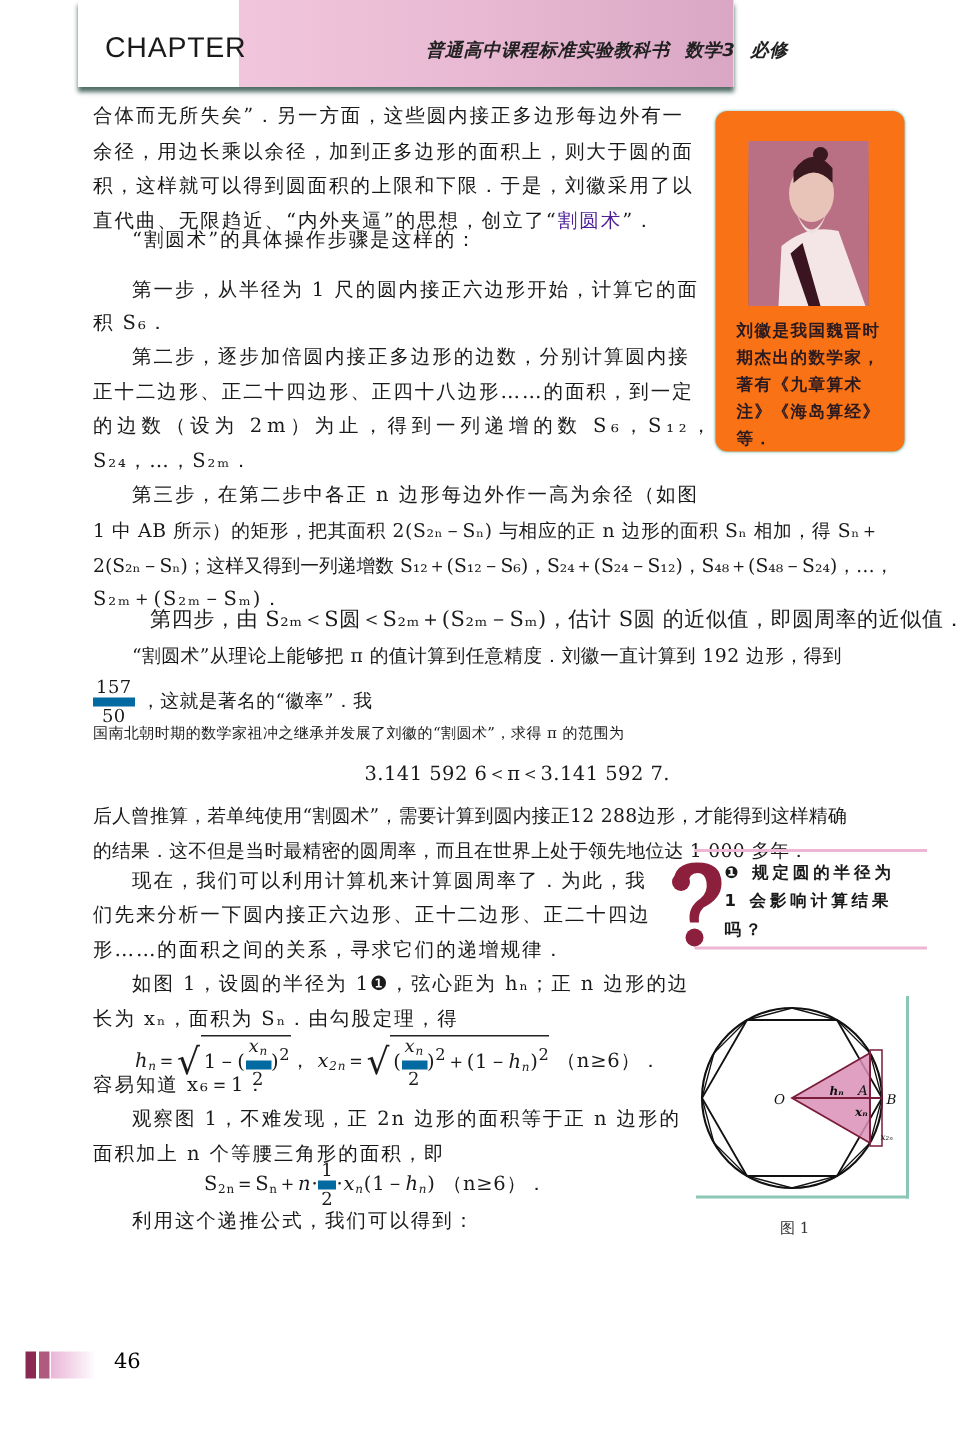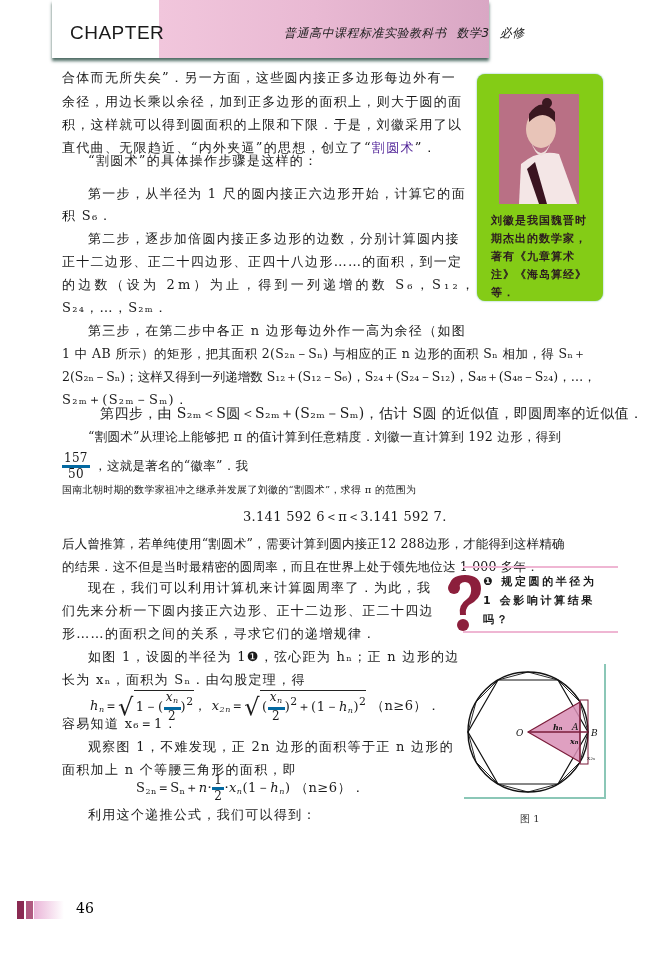--- a/index.html
+++ b/index.html
@@ -12,33 +12,33 @@
     position:absolute; left:52px; top:0; width:437px; height:58px;
     background:linear-gradient(90deg,#ffffff 0px,#ffffff 107px,#f1c6dc 107px,#e9b9d3 60%,#d9a7c4 100%);
     box-shadow:0 3px 3px rgba(20,60,50,0.75);
   }
   .header-chapter {
     position:absolute; left:18px; top:22px; font-family:"Liberation Sans","DejaVu Sans",sans-serif;
     font-size:19px; letter-spacing:0.5px; color:#1a1a1a;
   }
   .header-book {
     position:absolute; left:232px; top:25px; font-family:"DejaVu Sans",sans-serif;
-    font-size:12px; font-style:italic; font-weight:normal; color:#222; letter-spacing:0.5px; white-space:nowrap;
+    font-size:12px; font-style:italic; font-weight:bold; color:#222; letter-spacing:0.5px; white-space:nowrap;
   }
   .header-book span { margin-left:10px; }
 
   .p { position:absolute; font-size:13px; line-height:23px; letter-spacing:1.3px; white-space:nowrap; }
   .red { color:#4c1d95; }
   sub { font-size:8px; vertical-align:-2px; }
   i.v { font-style:italic; }
 
   
   .portrait-box {
     position:absolute; left:477px; top:74px; width:126px; height:227px;
-    background:#84cc16; border-radius:8px; box-shadow:0 0 2px #6bb7a7;
+    background:#f97316; border-radius:8px; box-shadow:0 0 2px #6bb7a7;
   }
   .portrait {
     position:absolute; left:22px; top:20px; width:80px; height:110px;
     background:linear-gradient(180deg,#c07b8f,#8a3c57 60%,#a55870);
   }
   .portrait svg { width:100%; height:100%; }
   .portrait-caption {
     position:absolute; left:14px; top:138px; width:104px; font-size:11px; line-height:18px;
     font-weight:bold; letter-spacing:1px; color:#2b1a20; font-family:"DejaVu Sans",sans-serif;
   }
@@ -47,21 +47,21 @@
   .note-line { position:absolute; left:463px; width:155px; height:2px; background:#efb6d3; }
   .qmark { position:absolute; left:445px; top:573px; width:40px; height:60px; }
   .note-text {
     position:absolute; left:483px; top:572px; width:130px; font-size:11px; line-height:19px;
     letter-spacing:2.6px; font-weight:bold; font-family:"DejaVu Sans",sans-serif;
   }
 
   
   .formula { position:absolute; font-size:13px; white-space:nowrap; letter-spacing:0.5px; }
   .frac { display:inline-block; vertical-align:middle; text-align:center; font-size:12px; line-height:13px; }
-  .frac .num { display:block; border-bottom:3px solid #0369a1; padding:0 2px; }
+  .frac .num { display:block; border-bottom:6px solid #0369a1; padding:0 2px; }
   .frac .den { display:block; padding:0 2px; }
   .sqrt { display:inline-block; border-top:1px solid #222; padding-left:2px; vertical-align:middle; }
   .radical { font-size:24px; vertical-align:middle; }
 
   
   .figure { position:absolute; left:460px; top:660px; width:160px; height:140px; }
   .fig-border-r { position:absolute; left:604px; top:664px; width:2px; height:135px; background:#8bc7b7; }
   .fig-border-b { position:absolute; left:464px; top:797px; width:142px; height:2px; background:#8bc7b7; }
   .fig-caption { position:absolute; left:520px; top:812px; font-size:10px; color:#333; }
 

